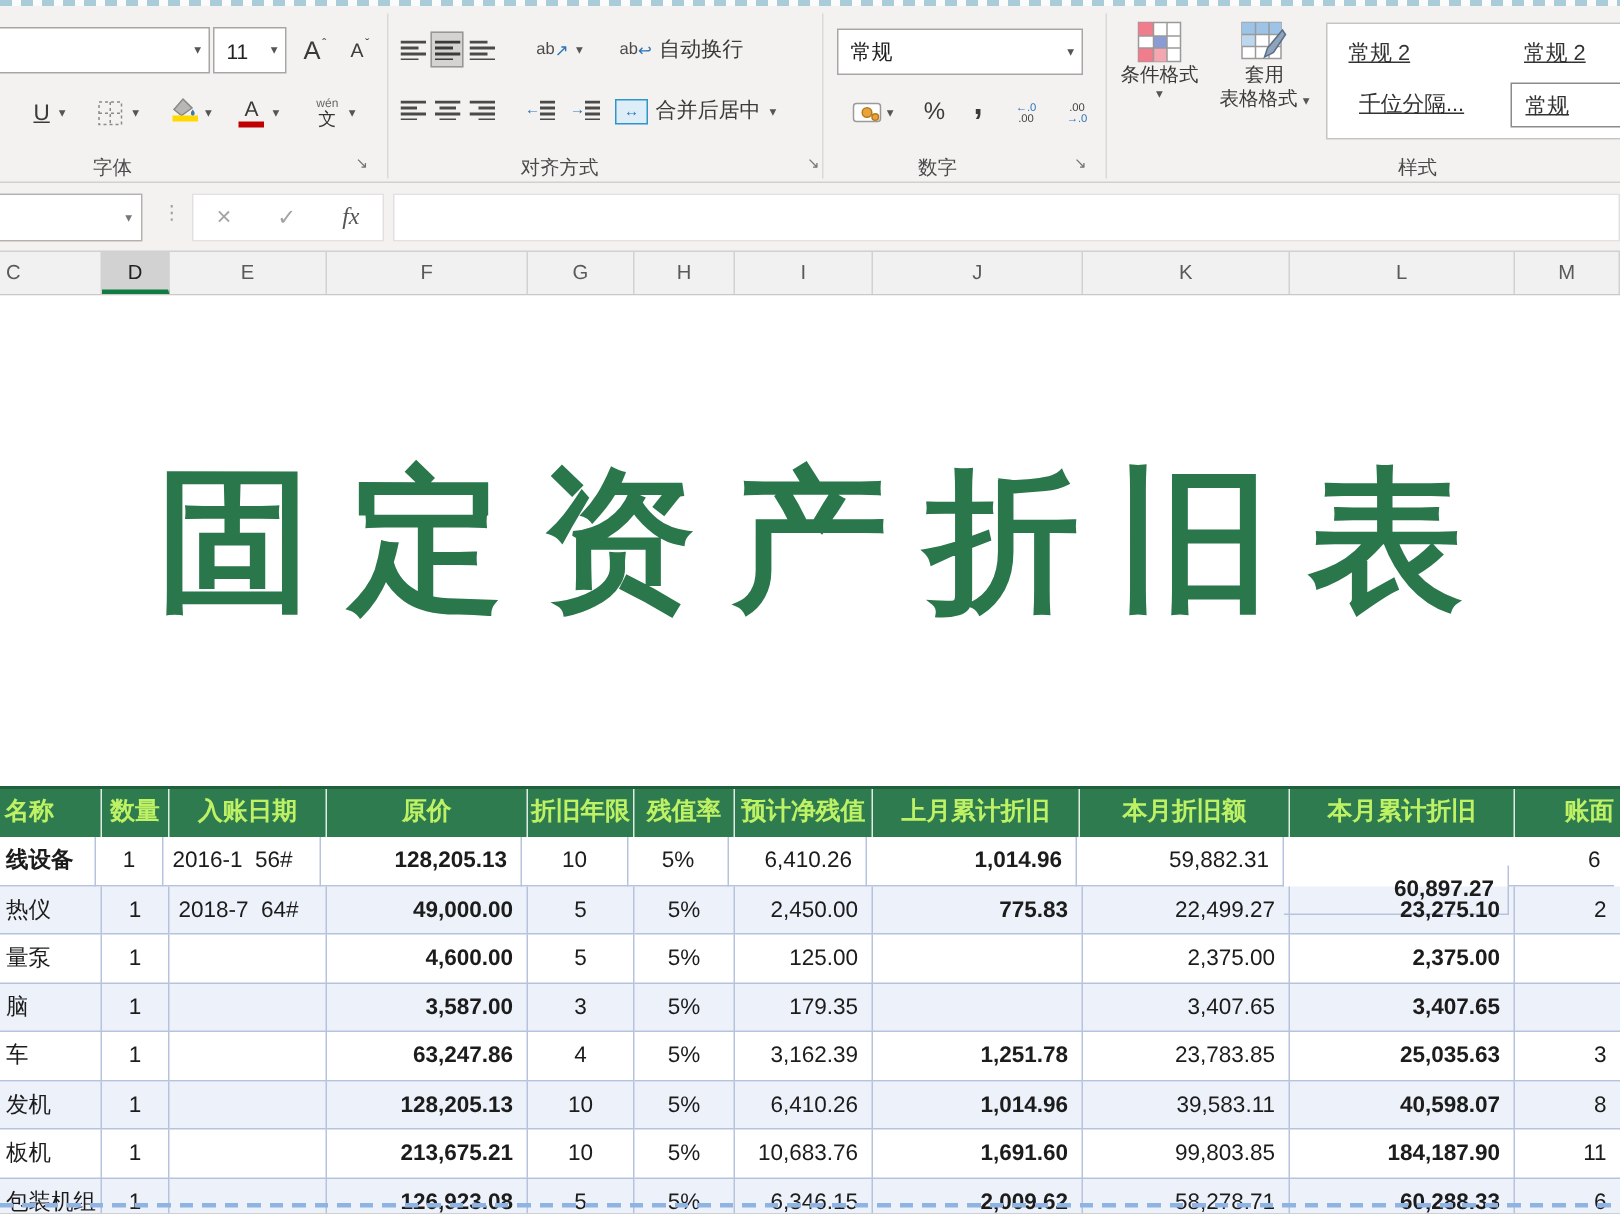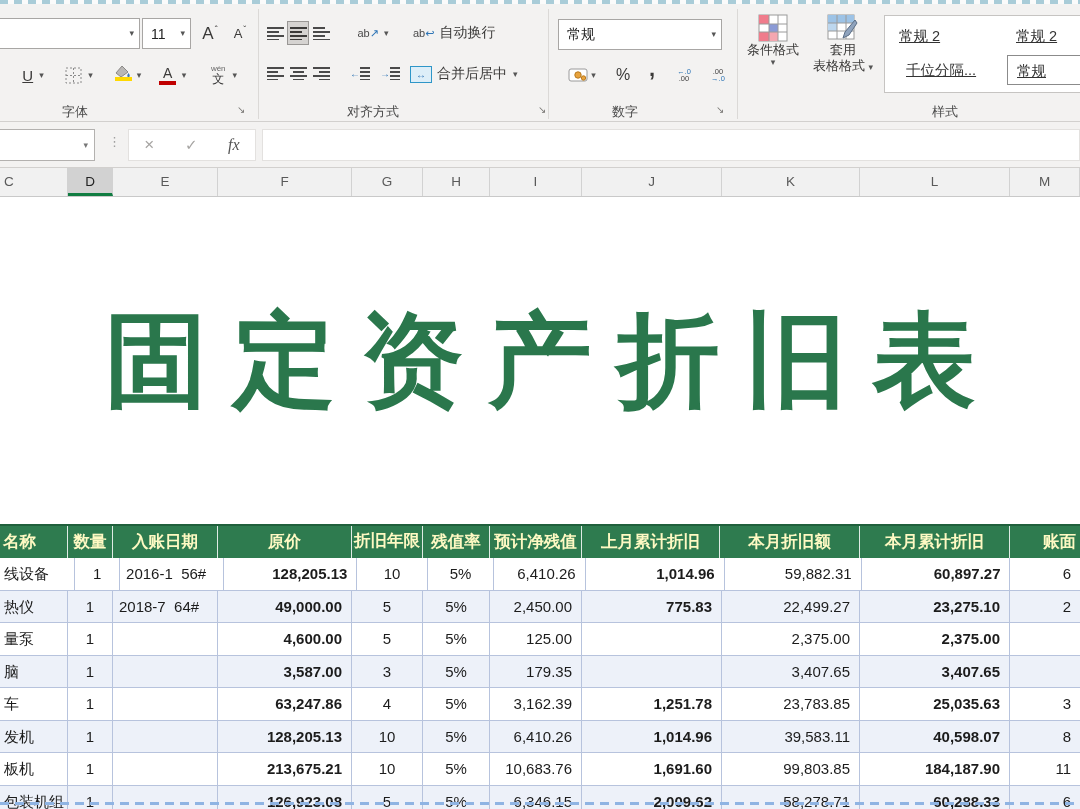--- a/index.html
+++ b/index.html
@@ -68,21 +68,21 @@
   .colcell{height:28px;line-height:28px;text-align:center;font-size:13.5px;color:#5a5a5a;
            border-right:1px solid #d2d2d2;box-sizing:border-box;}
   .colcell.first{text-align:left;padding-left:4px;}
   .colcell.sel{background:#d2d2d2;border-bottom:3px solid #107c41;color:#222;}
   
   #sheet{position:absolute;left:0;top:197px;width:1080px;height:612px;background:#fff;}
   #title{position:absolute;left:50%;transform:translateX(-50%);top:96px;white-space:nowrap;
          font-size:103px;font-weight:700;color:#2a774c;letter-spacing:25px;padding-left:25px;}
   #table{position:absolute;left:0;top:327px;width:1080px;}
   #t-head{display:flex;height:34px;background:#2e7b4f;border-top:2px solid #20603c;box-sizing:border-box;}
-  .th{height:34px;line-height:31px;color:#fef9c3;font-weight:700;font-size:16.5px;text-align:center;
+  .th{height:34px;line-height:31px;color:#bef264;font-weight:700;font-size:16.5px;text-align:center;
       border-right:1px solid rgba(255,255,255,.85);box-sizing:border-box;white-space:nowrap;overflow:hidden;}
   .th.thl{text-align:left;padding-left:3px;}
   .th.thr{border-right:none;text-align:right;padding-right:4px;}
   .trow{display:flex;height:32.5px;background:#fff;}
   .trow.stripe{background:#edf1f9;}
   .td{height:32.5px;line-height:32.5px;font-size:15px;color:#1c1c1c;box-sizing:border-box;
       border-right:1px solid #b7c3dd;border-bottom:1px solid #b7c3dd;white-space:nowrap;overflow:hidden;}
   .td:last-child{border-right:none;}
   .al{text-align:left;padding-left:4px;}
   .ac{text-align:center;}
@@ -377,30 +377,30 @@
           <div class="th" style="width: 71px; font-family: Liberation Mono, monospace;">折旧年限</div>
           <div class="th" style="width: 67px;">残值率</div>
           <div class="th" style="width: 92px;">预计净残值</div>
           <div class="th" style="width: 138px;">上月累计折旧</div>
           <div class="th" style="width: 140px;">本月折旧额</div>
           <div class="th" style="width: 150px;">本月累计折旧</div>
           <div class="th thr" style="width: 70px;">账面</div>
         </div>
       <div id="t-body">
           <div class="trow">
-            <div class="td al" style="width: 76px;">线设备</div>
+            <div class="td al" style="width: 64px; font-weight: bold;">线设备</div>
             <div class="td ac" style="width: 45px;">1</div>
             <div class="td al pre" style="width: 105px;">2016-1  56#</div>
             <div class="td ar b" style="width: 134px;">128,205.13</div>
             <div class="td ac" style="width: 71px;">10</div>
             <div class="td ac" style="width: 67px;">5%</div>
             <div class="td ar" style="width: 92px;">6,410.26</div>
             <div class="td ar b" style="width: 140px;">1,014.96</div>
             <div class="td ar" style="width: 138px;">59,882.31</div>
-            <div class="td ar b" style="width: 150px;">60,897.27</div>
+            <div class="td ar b" style="width: 150px; margin-top: 19px;">60,897.27</div>
             <div class="td ar" style="width: 70px;">6</div>
           </div>
           <div class="trow stripe">
             <div class="td al" style="width: 68px;">热仪</div>
             <div class="td ac" style="width: 45px;">1</div>
             <div class="td al pre" style="width: 105px;">2018-7  64#</div>
             <div class="td ar b" style="width: 134px;">49,000.00</div>
             <div class="td ac" style="width: 71px;">5</div>
             <div class="td ac" style="width: 67px;">5%</div>
             <div class="td ar" style="width: 92px;">2,450.00</div>

